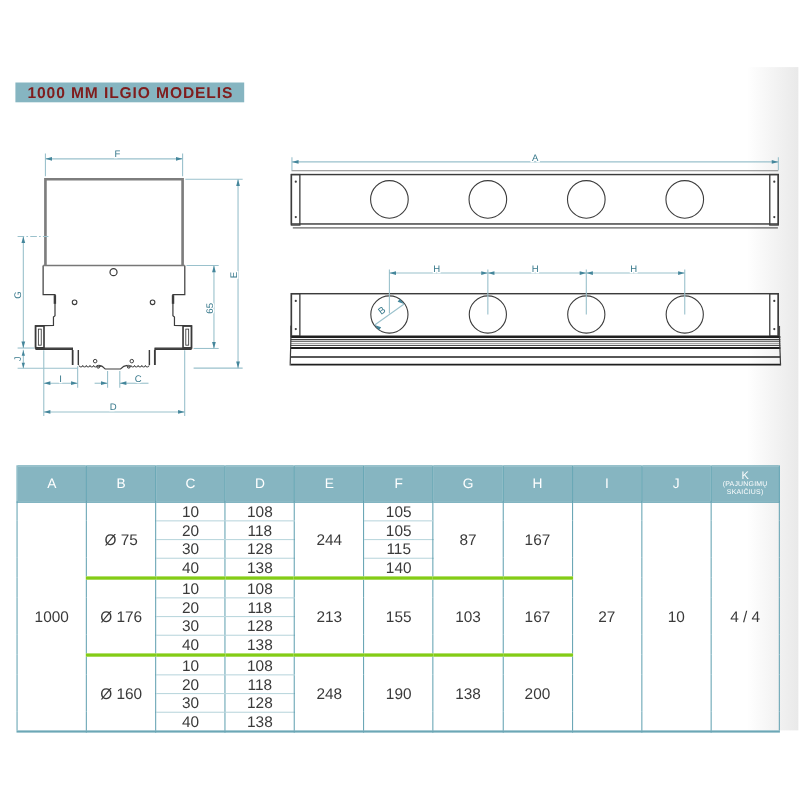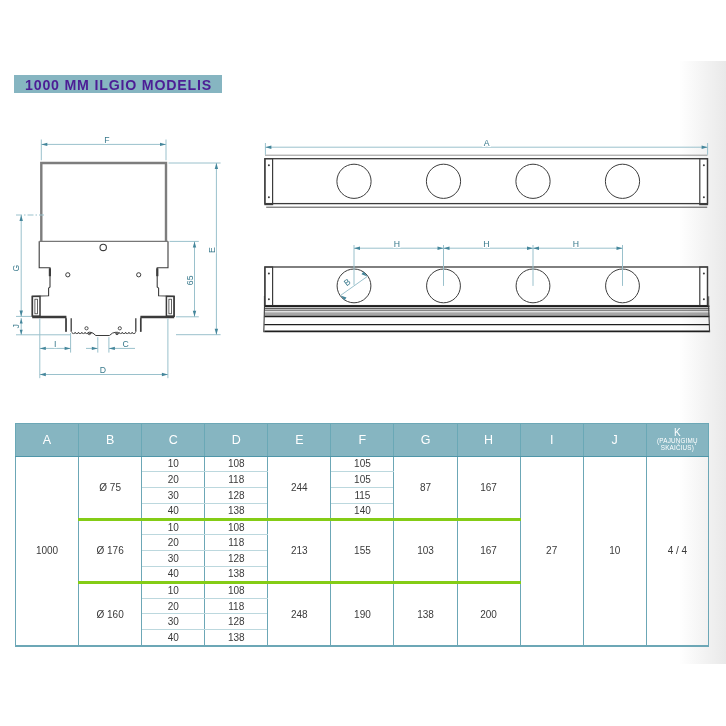--- a/index.html
+++ b/index.html
@@ -1,25 +1,25 @@
 <!DOCTYPE html>
 <html><head><meta charset="utf-8">
 <style>
 * { margin:0; padding:0; box-sizing:border-box; }
 html,body { width:726px; height:726px; background:#fff; font-family:"Liberation Sans", sans-serif; position:relative; overflow:hidden; }
 #shade { position:absolute; left:679px; top:61px; width:47px; height:603px;
   background:linear-gradient(to right, rgba(232,232,232,0), #e9e9e9); }
 #title { position:absolute; left:14px; top:75px; width:208px; height:18px; background:#86b5c1;
-  color:#4c1d95; font-weight:bold; font-size:14.2px; line-height:20.5px; padding-left:11px;
+  color:#7f1d1d; font-weight:bold; font-size:14.2px; line-height:20.5px; padding-left:11px;
   letter-spacing:0.8px; }
 #tbl { position:absolute; left:15px; top:423px; width:694px; border-collapse:collapse; table-layout:fixed;
   border:1px solid #6ca7b6; border-bottom-width:2px; }
 #tbl th { background:#86b5c1; color:#fff; font-weight:normal; font-size:12.5px; height:32.5px;
   border-left:1px solid #6aa8b6; border-right:1px solid #6aa8b6; border-bottom:1px solid #4f96a9; }
-#tbl td { font-size:10px; color:#3a3a3a; text-align:center; vertical-align:middle; height:15.8px;
+#tbl td { font-size:14px; color:#3a3a3a; text-align:center; vertical-align:middle; height:15.8px;
   border-left:1px solid #6ca7b6; border-right:1px solid #6ca7b6; }
 #tbl td.lb { border-bottom:1px solid #bcd8de; }
 #tbl td.gb { border-bottom:3px solid #84cc16; }
 #tbl th.k { font-size:10px; line-height:1.05; }
 #tbl th.k .sub { font-size:6.3px; display:block; letter-spacing:0.2px; }
 </style></head>
 <body>
 <div id="shade"></div>
 <svg width="726" height="726" viewBox="0 0 726 726" style="position:absolute;left:0;top:0;">
 <g fill="none" stroke-linecap="butt">

